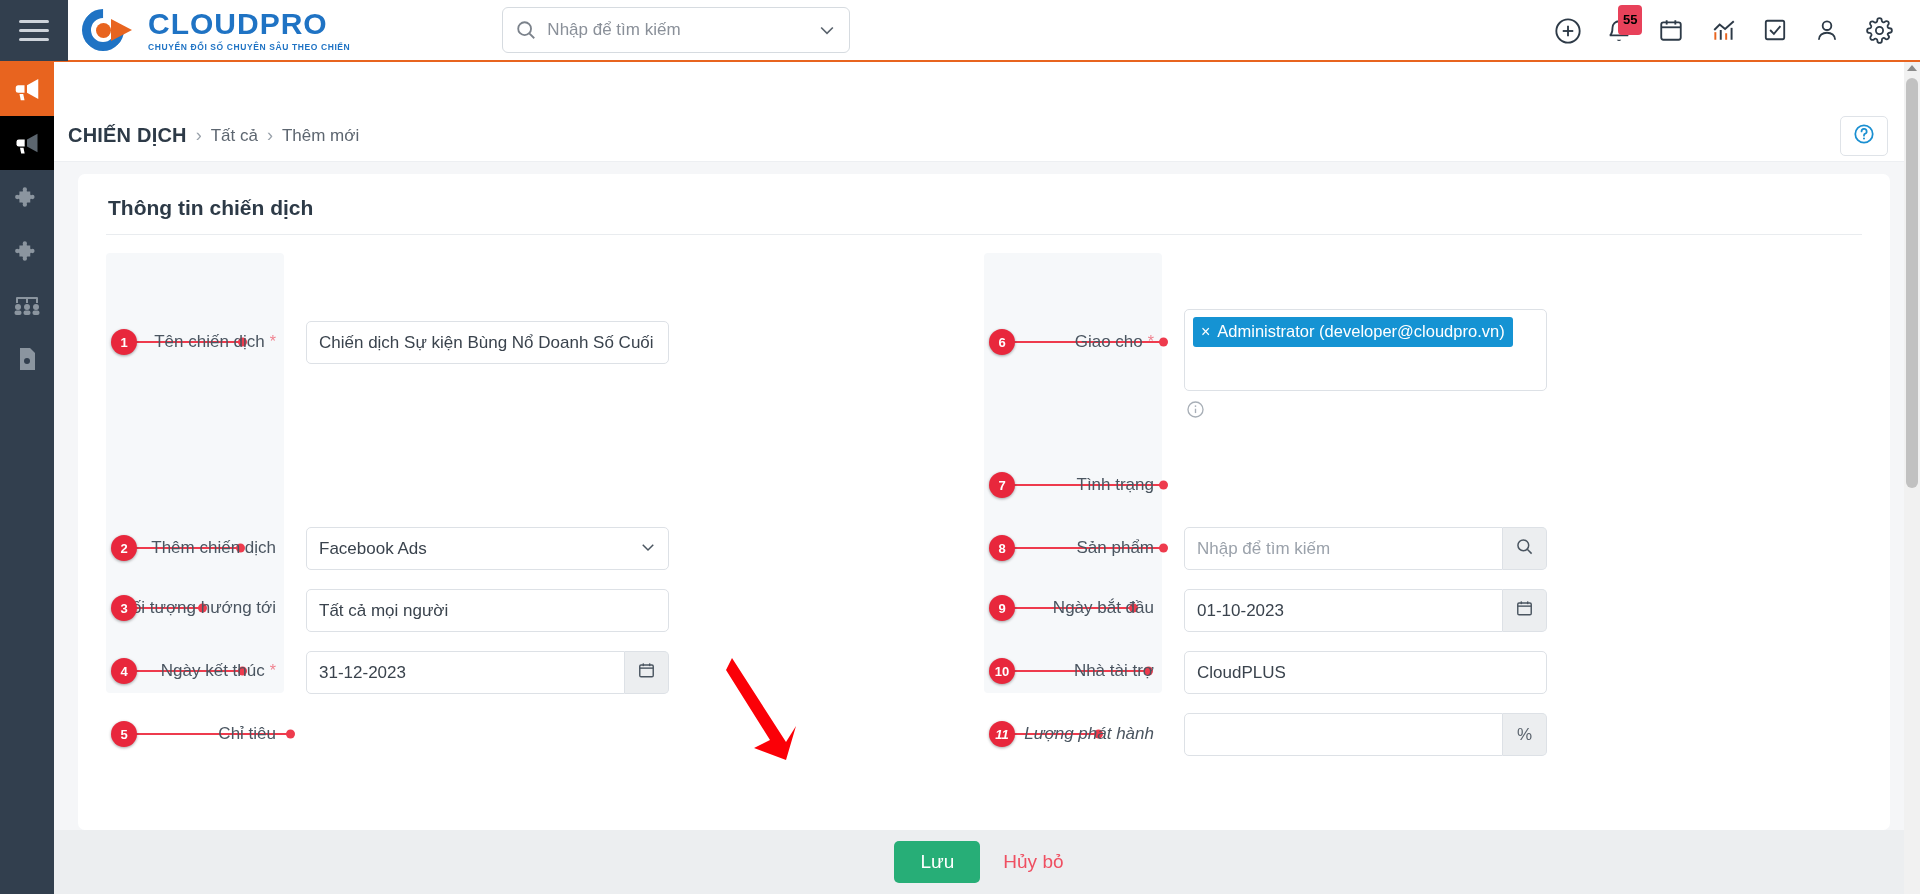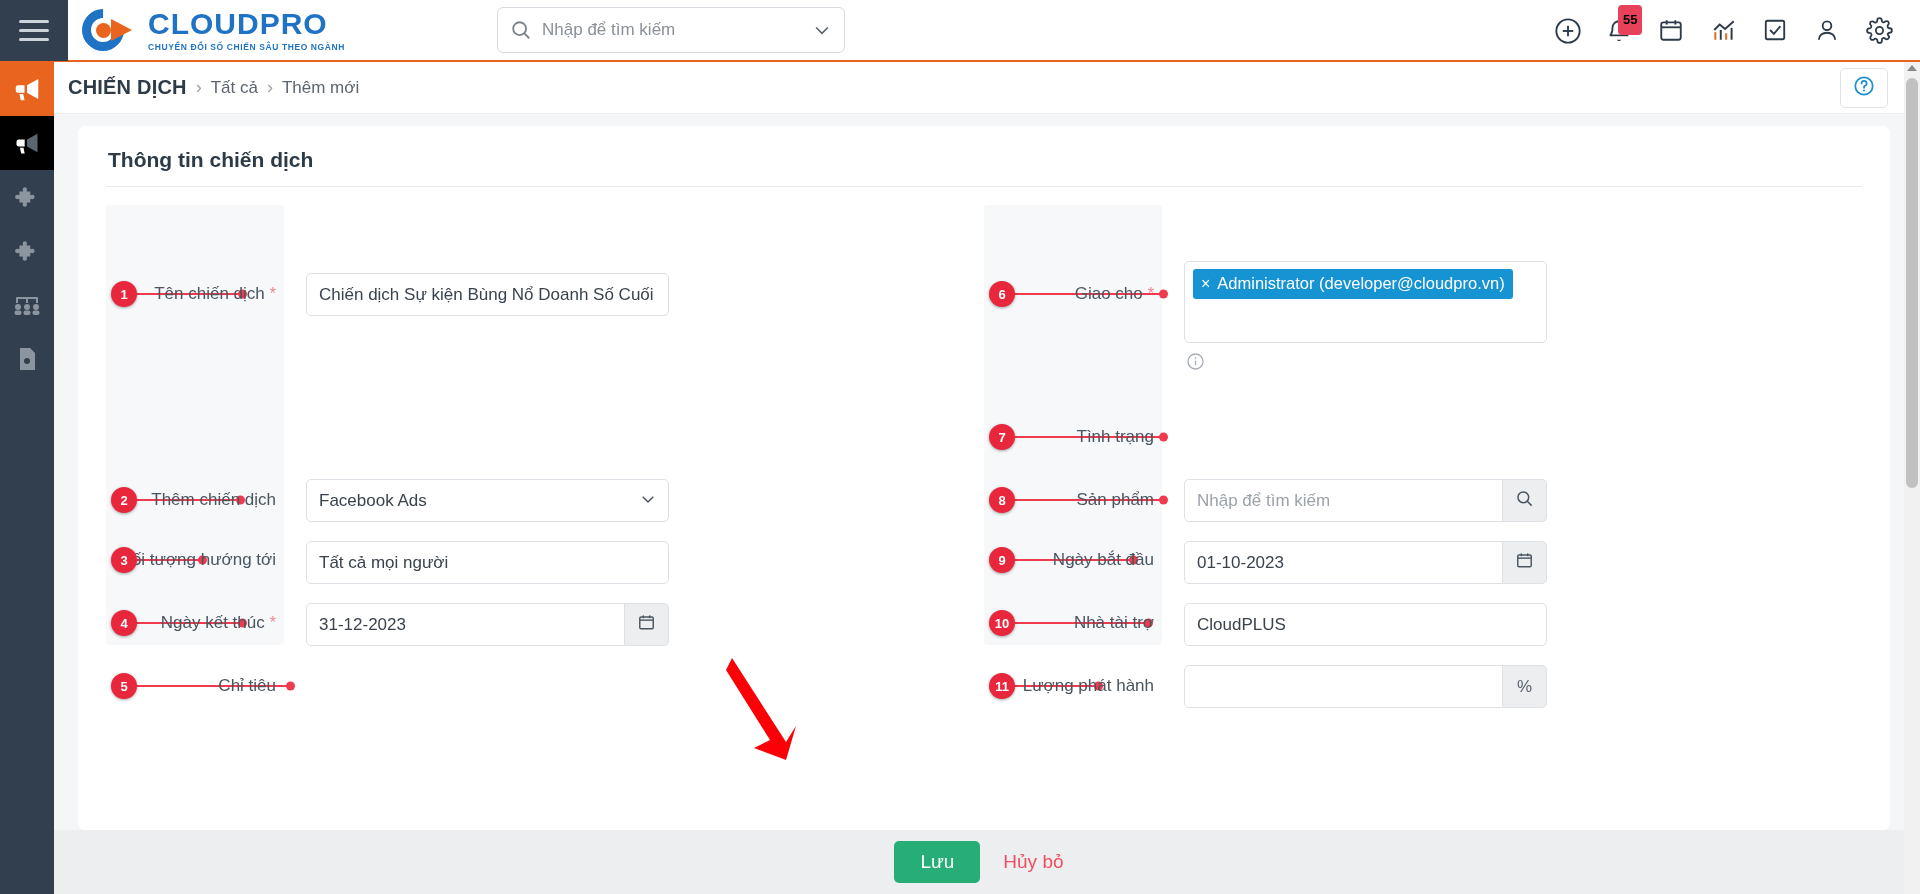--- a/index.html
+++ b/index.html
@@ -105,20 +105,21 @@
   .side-item svg { display: block; }
 
   .content { flex: 1; display: flex; flex-direction: column; background: #ffffff; overflow: hidden; }
 
   .crumb-bar {
     height: 52px; min-height: 52px;
     display: flex; align-items: center;
     padding: 0 16px 0 14px;
     background: #ffffff;
     border-bottom: 1px solid #edeff2;
+    margin-top: 48px;
   }
   .crumb-title {
     font-size: 20px; font-weight: bold; color: #2d3a47;
     letter-spacing: 0.2px;
   }
   .crumb-sep { color: #9aa2ab; font-size: 18px; margin: 0 9px; }
   .crumb-item { font-size: 17px; color: #5d6670; cursor: pointer; }
   .crumb-spacer { flex: 1; }
   .help-btn {
     width: 48px; height: 40px;
@@ -288,21 +289,21 @@
   </div>
 
   <div class="logo-block">
     <div class="logo-mark">
       <div class="logo-c"></div>
       <div class="logo-dot"></div>
       <div class="logo-tri"></div>
     </div>
     <div class="logo-text">
       <div class="logo-name">CLOUDPRO</div>
-      <div class="logo-tag">CHUYỂN ĐỔI SỐ CHIẾN SÂU THEO NGÀNH</div>
+      <div class="logo-tag">CHUYỂN ĐỔI SỐ CHUYÊN SÂU THEO CHIẾN</div>
     </div>
   </div>
 
   <div class="search-wrap">
     <div class="search-box">
       <span class="search-icon">
         <svg width="22" height="22" viewBox="0 0 24 24" fill="none" stroke="#7b828b" stroke-width="2">
           <circle cx="10.5" cy="10.5" r="7"></circle>
             <line x1="15.6" y1="15.6" x2="21" y2="21"></line>
         </svg>
@@ -574,21 +575,21 @@
                 <span class="anno-label">Ngày bắt đầu</span>
               </div>
 
               <div class="anno-row" style="top:403px;">
                 <span class="anno-num">10</span>
                 <span class="anno-line" style="width:140px;"></span>
                 <span class="anno-end" style="left:160px;"></span>
                 <span class="anno-label">Nhà tài trợ</span>
               </div>
 
-              <div class="anno-row" style="top:466px;">
+              <div class="anno-row" style="top:466px;font-style:italic;">
                 <span class="anno-num">11</span>
                 <span class="anno-line" style="width:90px;"></span>
                 <span class="anno-end" style="left:110px;"></span>
                 <span class="anno-label">Lượng phát hành</span>
               </div>
             </div>
 
             <div class="field-col">
               <div class="field-row" style="top:56px;">
                 <div class="tagbox">

